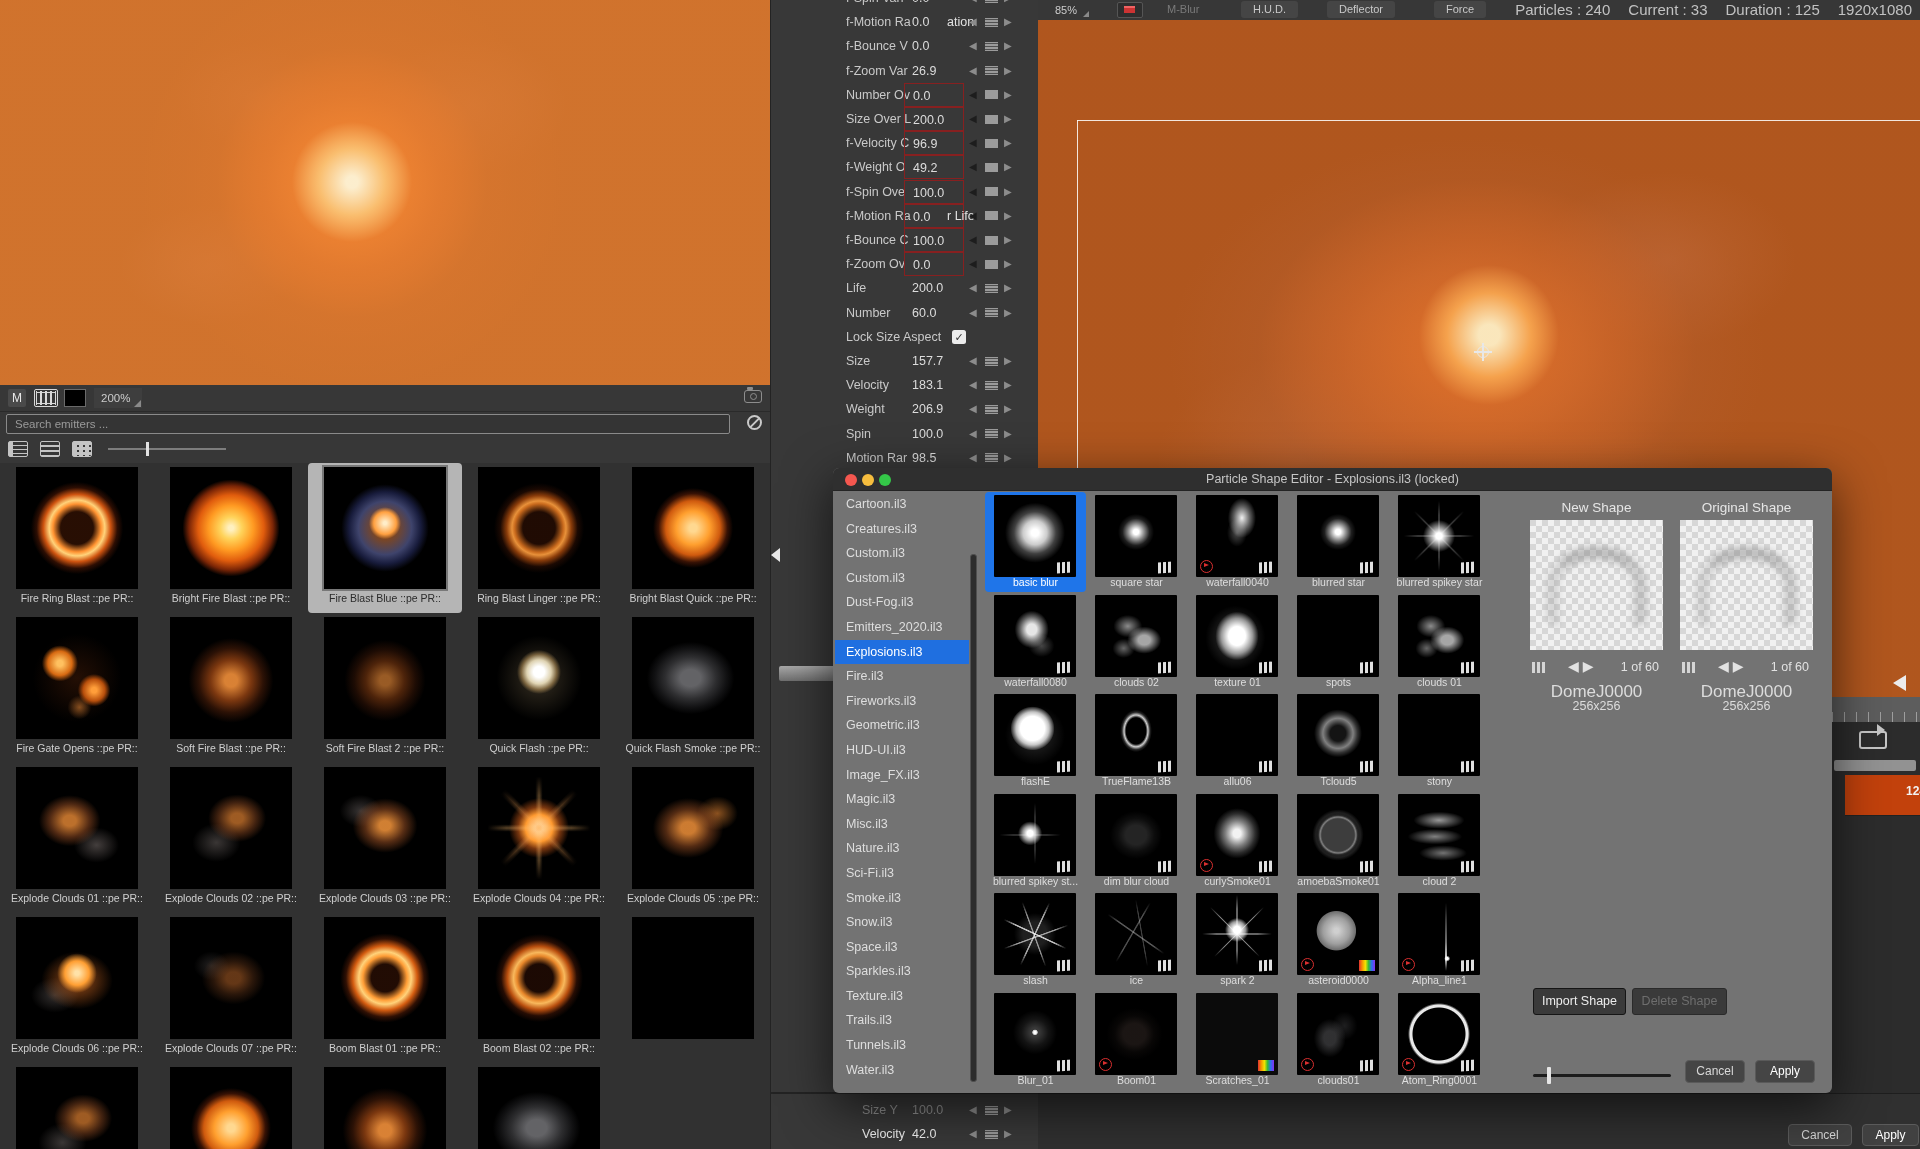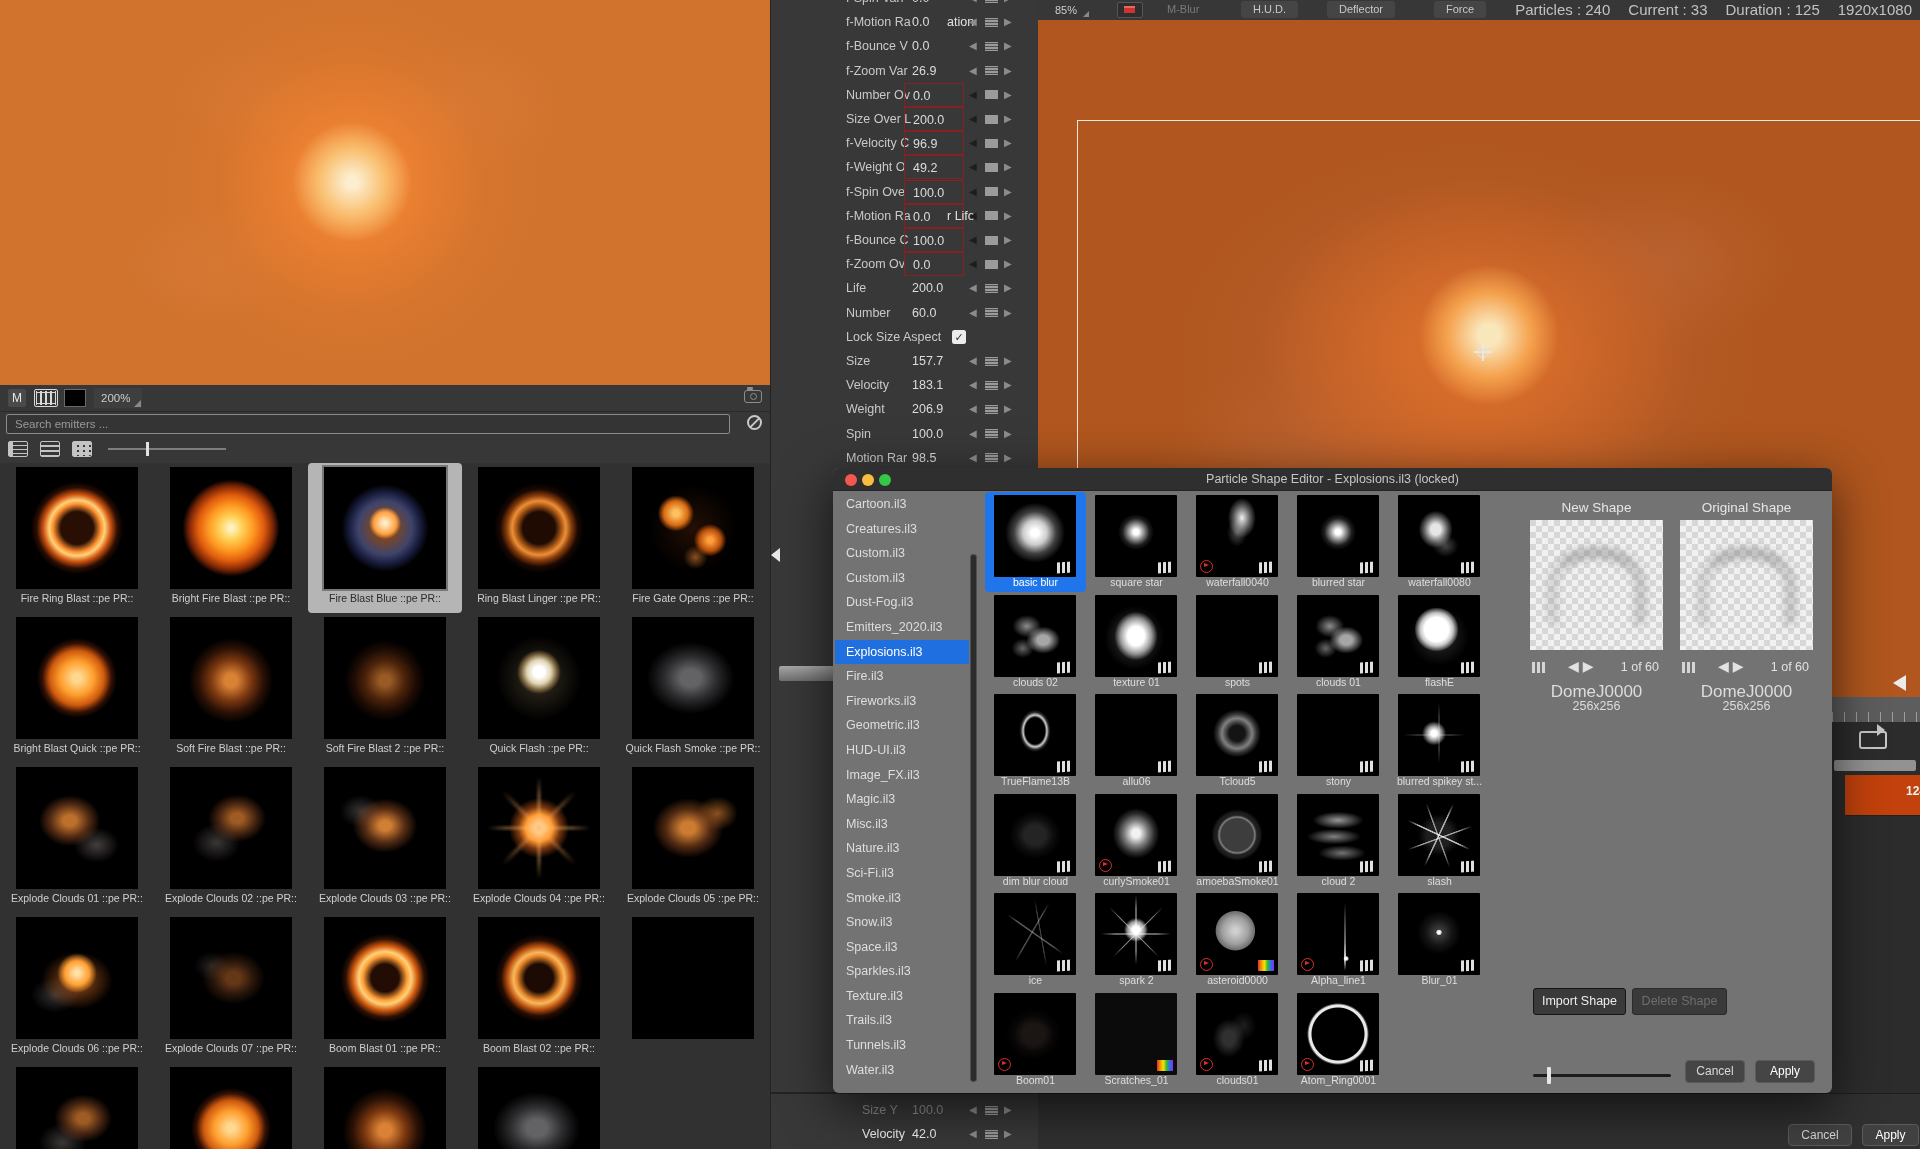--- a/index.html
+++ b/index.html
@@ -319,26 +319,26 @@
         </div>
         <div class="ecell sel">
           <div class="ethumb ev-fire-blue"></div>
           <div class="elabel">Fire Blast Blue ::pe PR::</div>
         </div>
         <div class="ecell">
           <div class="ethumb ev-fire-ring-dim"></div>
           <div class="elabel">Ring Blast Linger ::pe PR::</div>
         </div>
         <div class="ecell">
+          <div class="ethumb ev-fire-ball2"></div>
+          <div class="elabel">Bright Blast Quick ::pe PR::</div>
+        </div>
+        <div class="ecell">
           <div class="ethumb ev-fire-scatter"></div>
           <div class="elabel">Fire Gate Opens ::pe PR::</div>
-        </div>
-        <div class="ecell">
-          <div class="ethumb ev-fire-ball2"></div>
-          <div class="elabel">Bright Blast Quick ::pe PR::</div>
         </div>
         <div class="ecell">
           <div class="ethumb ev-fire-soft"></div>
           <div class="elabel">Soft Fire Blast ::pe PR::</div>
         </div>
         <div class="ecell">
           <div class="ethumb ev-fire-soft2"></div>
           <div class="elabel">Soft Fire Blast 2 ::pe PR::</div>
         </div>
         <div class="ecell">
@@ -646,20 +646,26 @@
           </div>
           <div class="slabel">waterfall0040</div>
         </div>
         <div class="scell">
           <div class="sthumb sv-star-sm">
             <span class="b-film"></span>
           </div>
           <div class="slabel">blurred star</div>
         </div>
         <div class="scell">
+          <div class="sthumb sv-spike">
+            <span class="b-film"></span>
+          </div>
+          <div class="slabel">blurred spikey star</div>
+        </div>
+        <div class="scell">
           <div class="sthumb sv-clump">
             <span class="b-film"></span>
           </div>
           <div class="slabel">waterfall0080</div>
         </div>
         <div class="scell">
           <div class="sthumb sv-clouds">
             <span class="b-film"></span>
           </div>
           <div class="slabel">clouds 02</div>

